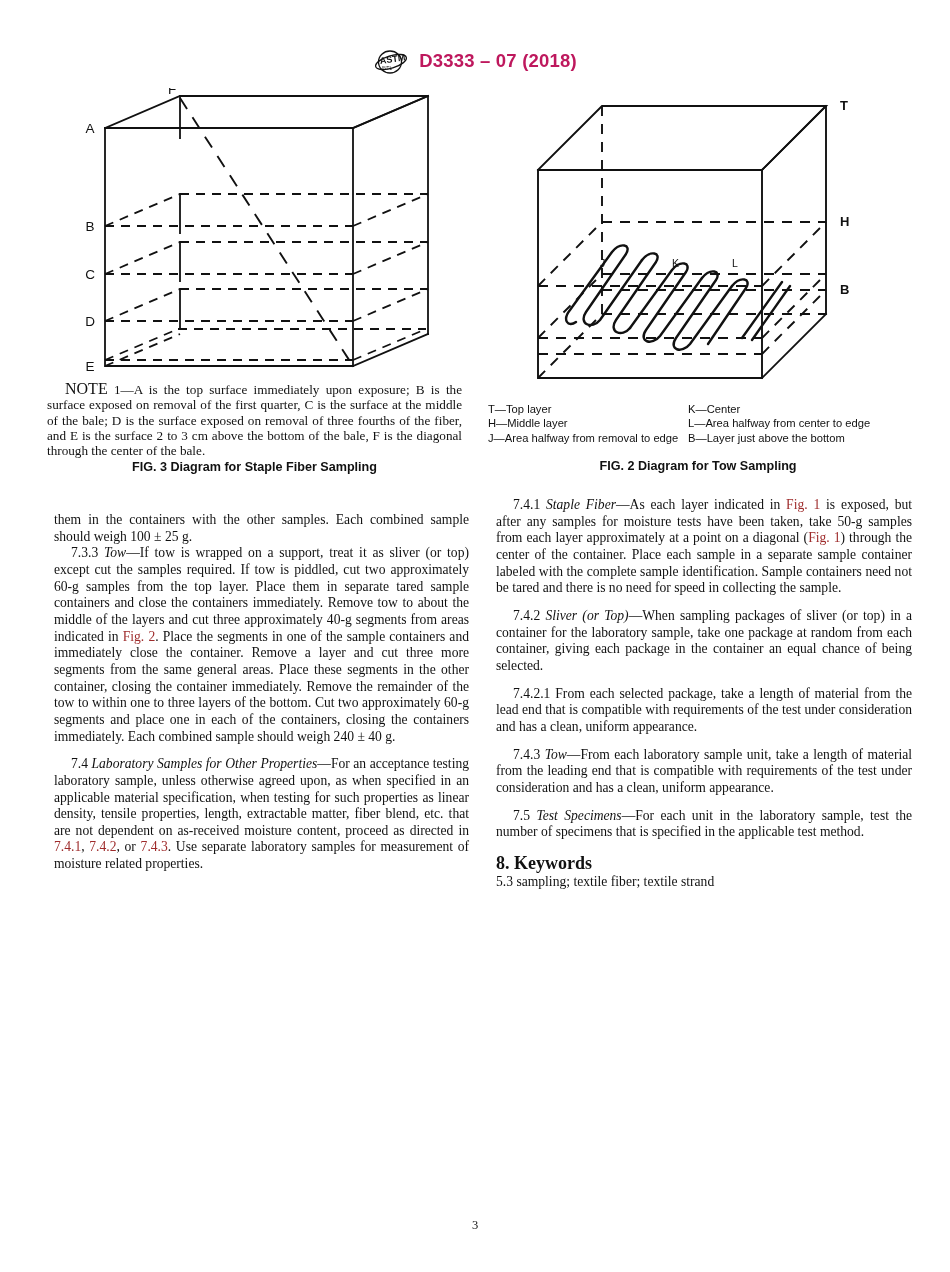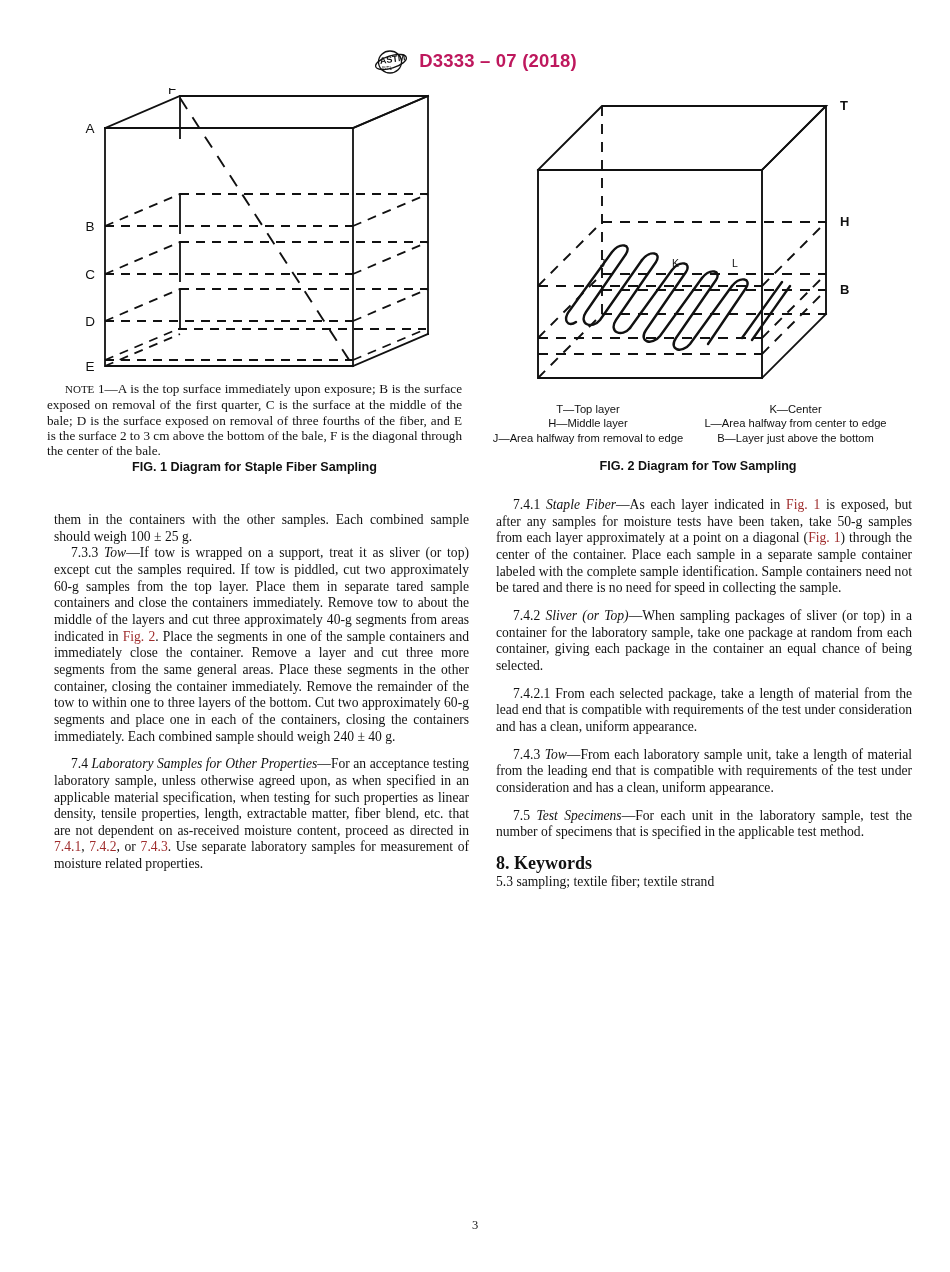--- a/index.html
+++ b/index.html
@@ -63,34 +63,33 @@
     left: 47px;
     top: 381px;
     width: 415px;
     font-size: 13.2px;
     line-height: 15.3px;
     text-align: justify;
     text-indent: 18px;
   }
   .note-block .smallcaps {
     font-variant: small-caps;
-    font-size: 11px;
+    font-size: 16px;
   }
   #fig1-caption { position: absolute; left: 47px; top: 460px; width: 415px; }
 
   .legend-block {
     position: absolute;
     left: 488px;
     top: 402px;
     width: 420px;
     font-family: "Liberation Sans", "DejaVu Sans", sans-serif;
     font-size: 11.2px;
     line-height: 14.4px;
     color: #111;
-    text-align: center;
   }
   .legend-row { display: flex; }
   .legend-col-a { width: 200px; }
   .legend-col-b { width: 215px; }
   #fig2-caption { position: absolute; left: 488px; top: 459px; width: 420px; }
 
   
   .col {
     position: absolute;
     top: 512px;
@@ -205,21 +204,21 @@
       <text x="30" y="143" text-anchor="middle" class="t">B</text>
       <text x="30" y="191" text-anchor="middle" class="t">C</text>
       <text x="30" y="238" text-anchor="middle" class="t">D</text>
       <text x="30" y="283" text-anchor="middle" class="t">E</text>
     </svg>
 </div>
 
 <div class="note-block">
   <span class="smallcaps">NOTE</span><span> 1—</span><span>A is the top surface immediately upon exposure; B is the surface exposed on removal of the first quarter, C is the surface at the middle of the bale; D is the surface exposed on removal of three fourths of the fiber, and E is the surface 2 to 3 cm above the bottom of the bale, F is the diagonal through the center of the bale.</span>
 </div>
-<div class="fig-caption" id="fig1-caption">FIG. 1  Diagram for Staple Fiber Sampling</div>
+<div class="fig-caption" id="fig1-caption">FIG. 3  Diagram for Staple Fiber Sampling</div>
 
 <div class="fig-wrap" id="fig2-wrap">
   <svg width="420" height="300" viewBox="0 0 420 300">
     <defs>
       <style>
         .s2  { fill:none; stroke:#111; stroke-width:1.9; stroke-linecap:square; }
         .d2  { fill:none; stroke:#111; stroke-width:1.9; stroke-dasharray:10 8; }
         .coil{ fill:none; stroke:#111; stroke-width:2.4; stroke-linecap:round; stroke-linejoin:round; }
         .t2  { font-family:"Liberation Sans","DejaVu Sans",sans-serif; font-size:13px; fill:#111; font-weight:bold; }
         .t2s { font-family:"Liberation Sans","DejaVu Sans",sans-serif; font-size:10.5px; fill:#111; }

